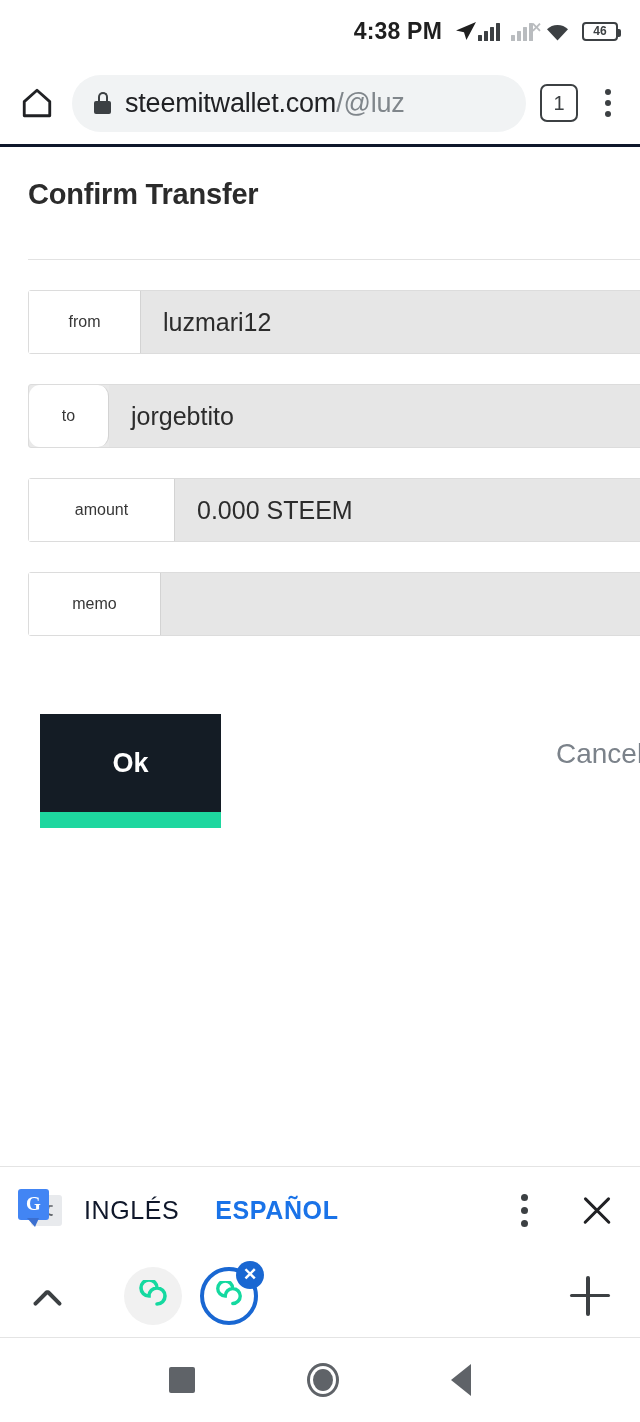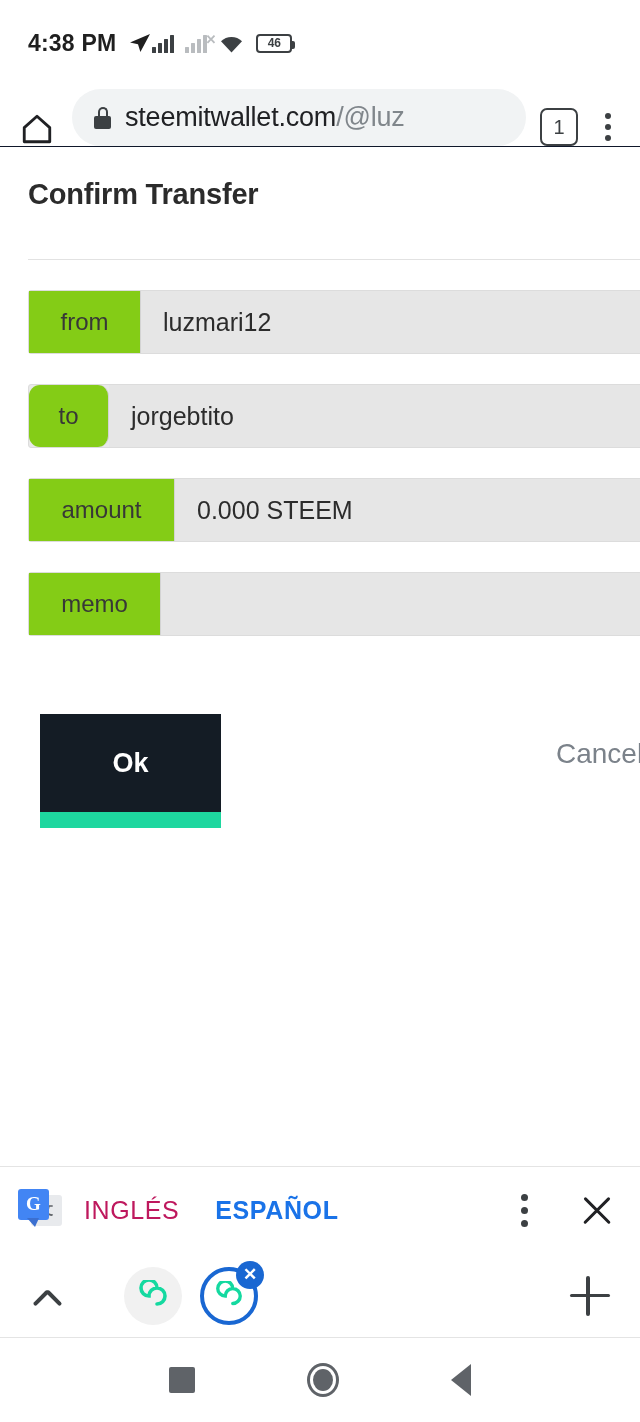--- a/index.html
+++ b/index.html
@@ -9,23 +9,22 @@
     font-family:"Liberation Sans", sans-serif;
     -webkit-font-smoothing:antialiased;
     overflow:hidden;
   }
   #screen { position:relative; width:640px; height:1422px; background:#fff; }
 
   
   .statusbar {
     position:absolute; top:0; left:0; width:640px; height:62px;
     background:#ffffff;
-    display:flex; align-items:center; justify-content:flex-start;
+    display:flex; align-items:center; justify-content:flex-end;
     padding:0 22px 0 28px;
-    margin-top:12px;
   }
   .sb-left { display:flex; align-items:center; gap:12px; }
   .sb-clock { font-size:23px; font-weight:bold; color:#1f1f1f; letter-spacing:.2px; }
   .sb-right { display:flex; align-items:center; gap:11px; }
 
   .sig { display:flex; align-items:flex-end; gap:2px; height:20px; }
   .sig i { display:block; width:4px; background:#3c4043; border-radius:.5px; }
   .sig i:nth-child(1){height:6px;} .sig i:nth-child(2){height:10px;}
   .sig i:nth-child(3){height:14px;} .sig i:nth-child(4){height:18px;}
   .sig.dim i { background:#b9bcbf; }
@@ -34,22 +33,22 @@
 
   .batt { position:relative; width:36px; height:19px; border:2px solid #3c4043; border-radius:4px;
           display:flex; align-items:center; justify-content:center; }
   .batt::after { content:""; position:absolute; right:-5px; top:5px; width:3px; height:8px;
                  background:#3c4043; border-radius:0 2px 2px 0; }
   .batt span { font-size:12px; color:#3c4043; font-weight:600; line-height:1; }
 
   
   .toolbar {
     position:absolute; top:62px; left:0; width:640px; height:85px;
-    background:#ffffff; display:flex; align-items:flex-end; padding:0 18px 0 20px;
-    border-bottom:1px solid #0f172a;
+    background:#ffffff; display:flex; align-items:center; padding:0 18px 0 20px;
+    border-bottom:3px solid #0f172a;
   }
   .omnibox {
     flex:1; height:57px; background:#f1f3f4; border-radius:29px;
     display:flex; align-items:center; padding:0 22px; margin:0 14px 0 18px;
     overflow:hidden;
   }
   .url-text { font-size:27px; color:#202124; white-space:nowrap; letter-spacing:-.2px; }
   .url-text .path { color:#80868b; }
   .lock { width:17px; height:22px; position:relative; margin-right:14px; flex:none; }
   .lock .body { position:absolute; bottom:0; left:0; width:17px; height:13px; background:#3c4043; border-radius:2px; }
@@ -70,23 +69,23 @@
   }
   .page-title { font-size:29px; font-weight:bold; color:#2b2b2b; padding:30px 0 0 28px; letter-spacing:-.2px; }
   .rule { height:1px; background:#e2e2e2; margin:48px 0 0 28px; }
 
   .field-row {
     margin:30px 0 0 28px; height:64px; display:flex; align-items:stretch;
     background:#e9e9e9; border:1px solid #dcdcdc; border-radius:3px;
     width:760px;
   }
   .field-row .lbl {
-    background:#84cc16; border-right:1px solid #d3d3d3;
+    background:#ffffff; border-right:1px solid #d3d3d3;
     display:flex; align-items:center; justify-content:center;
-    padding:0 24px; font-size:24px; color:#373737; flex:none;
+    padding:0 24px; font-size:16px; color:#373737; flex:none;
   }
   .field-row .val {
     background:#e6e6e6; display:flex; align-items:center;
     padding:0 22px; font-size:25px; color:#2c2c2c; flex:1;
   }
   .row-from .lbl { min-width:112px; }
   .row-to   .lbl { min-width:80px;border-radius:11px; }
   .row-amount .lbl { min-width:146px; }
   .row-memo .lbl { min-width:132px; }
 
@@ -122,21 +121,21 @@
     background:#4285f4; border-radius:3px;
     display:flex; align-items:center; justify-content:center;
     color:#fff; font-size:19px; font-weight:bold; font-family:"Liberation Serif", serif;
   }
   .gt-icon .bubble::after {
     content:""; position:absolute; left:9px; bottom:-7px;
     border-left:8px solid transparent; border-right:4px solid transparent;
     border-top:9px solid #3b6fd0;
   }
   .lang {
-    font-size:25px; letter-spacing:.6px; color:#be185d; margin-right:36px; cursor:pointer;
+    font-size:25px; letter-spacing:.6px; color:#0f172a; margin-right:36px; cursor:pointer;
     position:relative; height:88px; display:flex; align-items:center;
   }
   .lang.active { color:#1a73e8; font-weight:bold; }
   .lang.active::after {
     content:""; position:absolute; left:-6px; bottom:-6px; right:-6px; height:7px;
     background:#1a73e8; border-radius:4px;
   }
   .tr-spacer { flex:1; }
   .tr-kebab { width:28px; height:44px; display:flex; flex-direction:column; align-items:center;
               justify-content:center; gap:6px; margin-right:42px; cursor:pointer; }

